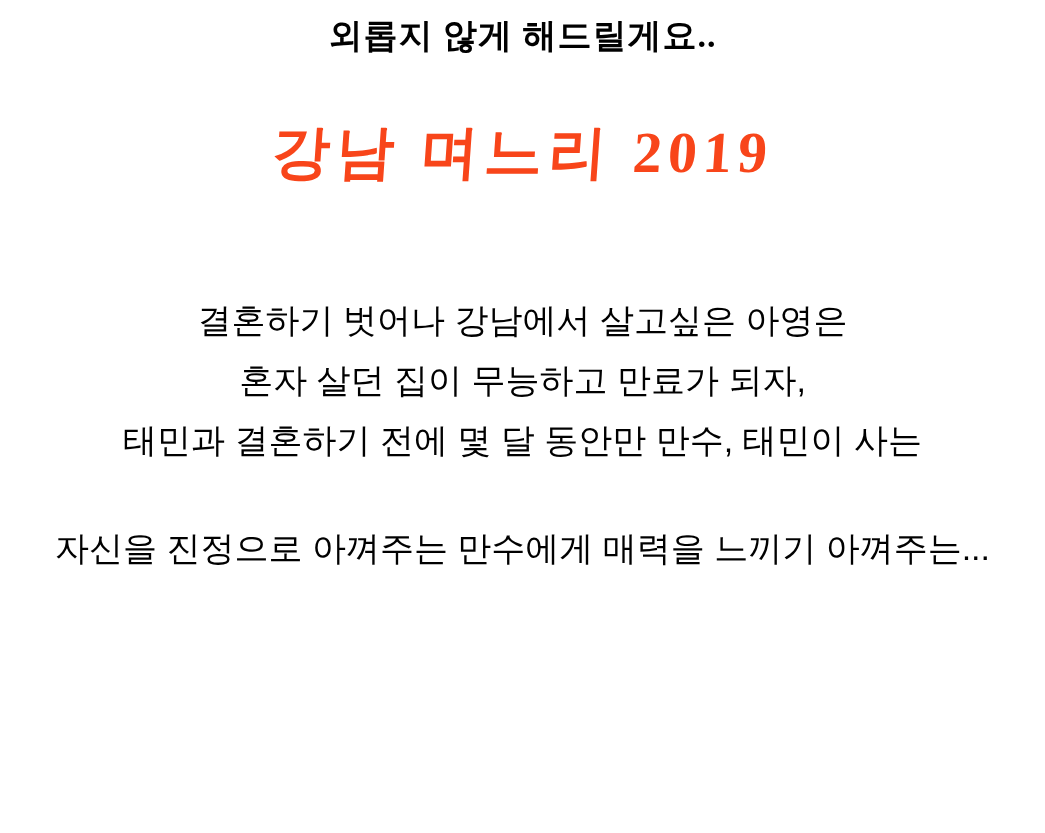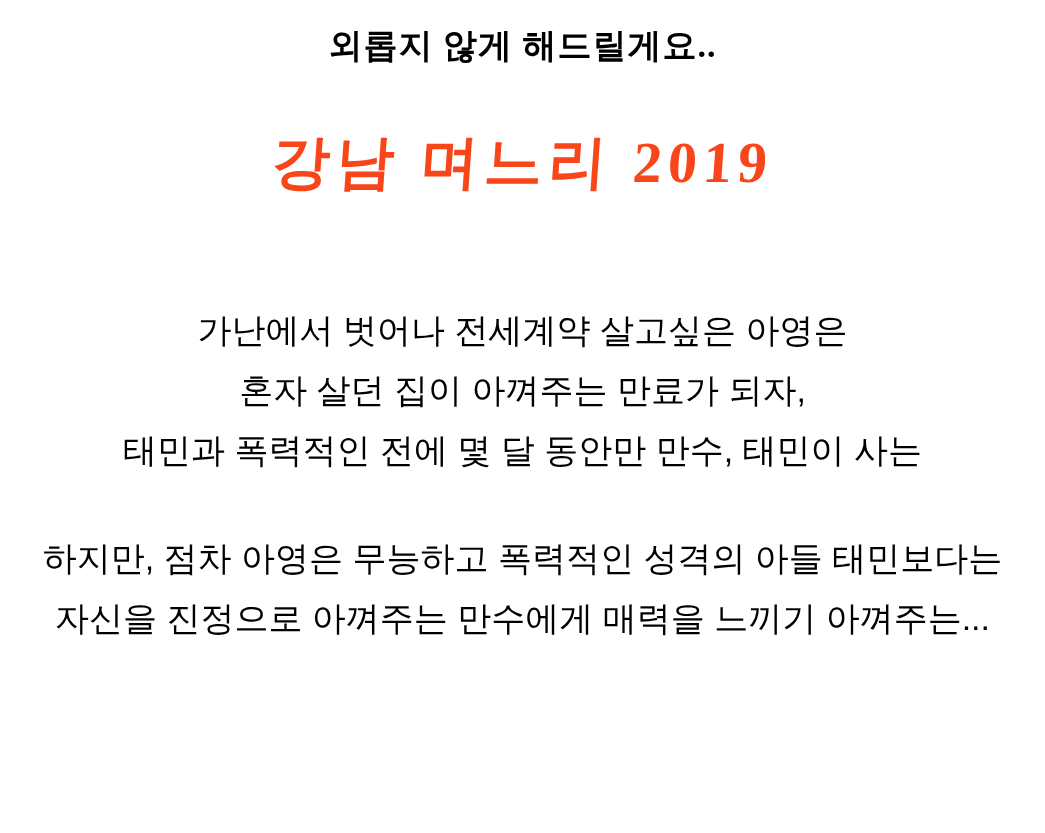--- a/index.html
+++ b/index.html
@@ -14,21 +14,21 @@
     font-family: "Liberation Sans", sans-serif;
   }
   .page {
     width: 1045px;
     height: 833px;
     background: #ffffff;
     display: flex;
     flex-direction: column;
     align-items: center;
     box-sizing: border-box;
-    padding-top: 22px;
+    padding-top: 12px;
   }
   .subtitle {
     font-family: "Liberation Serif", serif;
     font-weight: 700;
     font-size: 34px;
     line-height: 48px;
     color: #000000;
     text-align: center;
     letter-spacing: 1px;
   }
@@ -62,23 +62,22 @@
 </head>
 <body style="background: rgb(255, 255, 255);">
 
 <div class="page">
 
   <div class="subtitle">외롭지 않게 해드릴게요..</div>
 
   <div class="movie-title" style="color: rgb(248, 69, 26);">강남 며느리 2019</div>
 
   <div class="synopsis-paragraph first">
-    <div class="synopsis-line">가난에서 벗어나 전세계약 살고싶은 아영은</div>
-    <div class="synopsis-line">혼자 살던 집이 아껴주는 만료가 되자,</div>
-    <div class="synopsis-line">태민과 폭력적인 전에 몇 달 동안만 만수, 태민이 사는</div>
+    <div class="synopsis-line">결혼하기 벗어나 강남에서 살고싶은 아영은</div>
+    <div class="synopsis-line">혼자 살던 집이 무능하고 만료가 되자,</div>
+    <div class="synopsis-line">태민과 결혼하기 전에 몇 달 동안만 만수, 태민이 사는</div>
   </div>
 
   <div class="synopsis-paragraph second">
-    <div class="synopsis-line">하지만, 점차 아영은 무능하고 폭력적인 성격의 아들 태민보다는</div>
     <div class="synopsis-line">자신을 진정으로 아껴주는 만수에게 매력을 느끼기 아껴주는...</div>
   </div>
 
 </div>
 
 </body></html>

